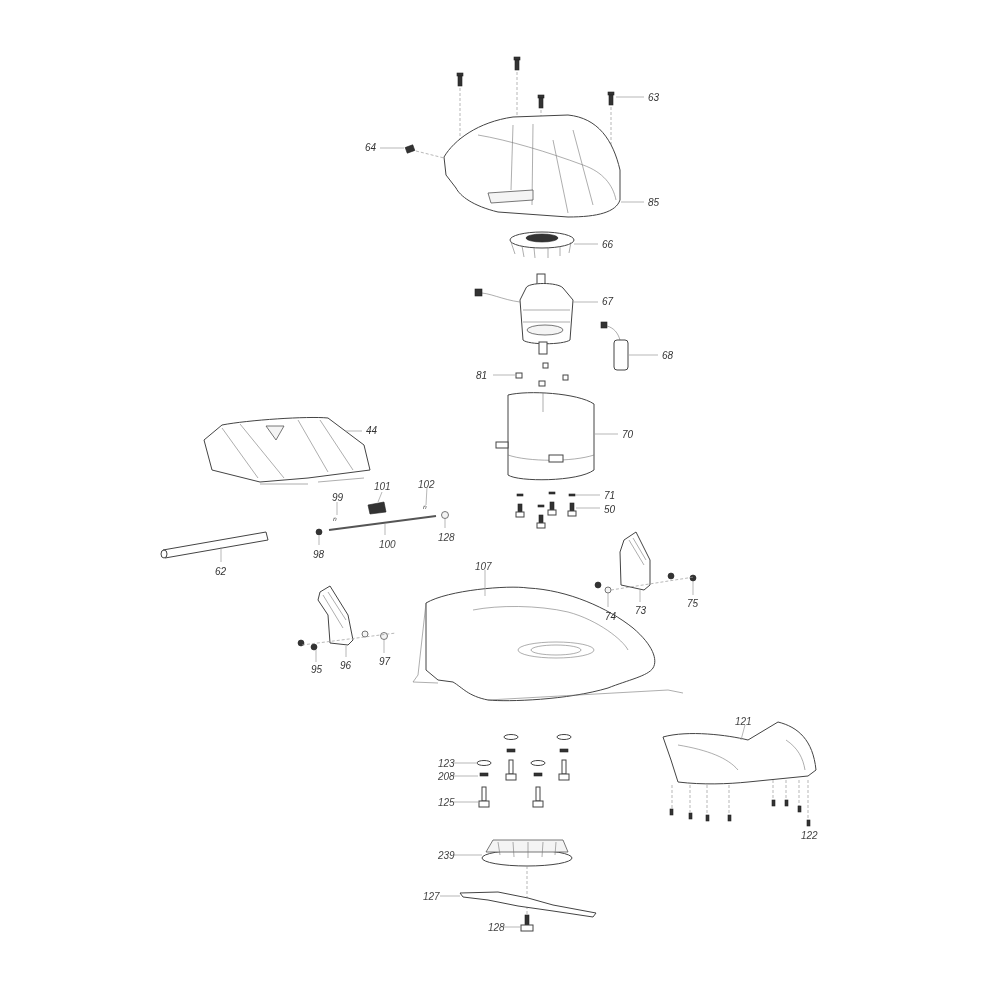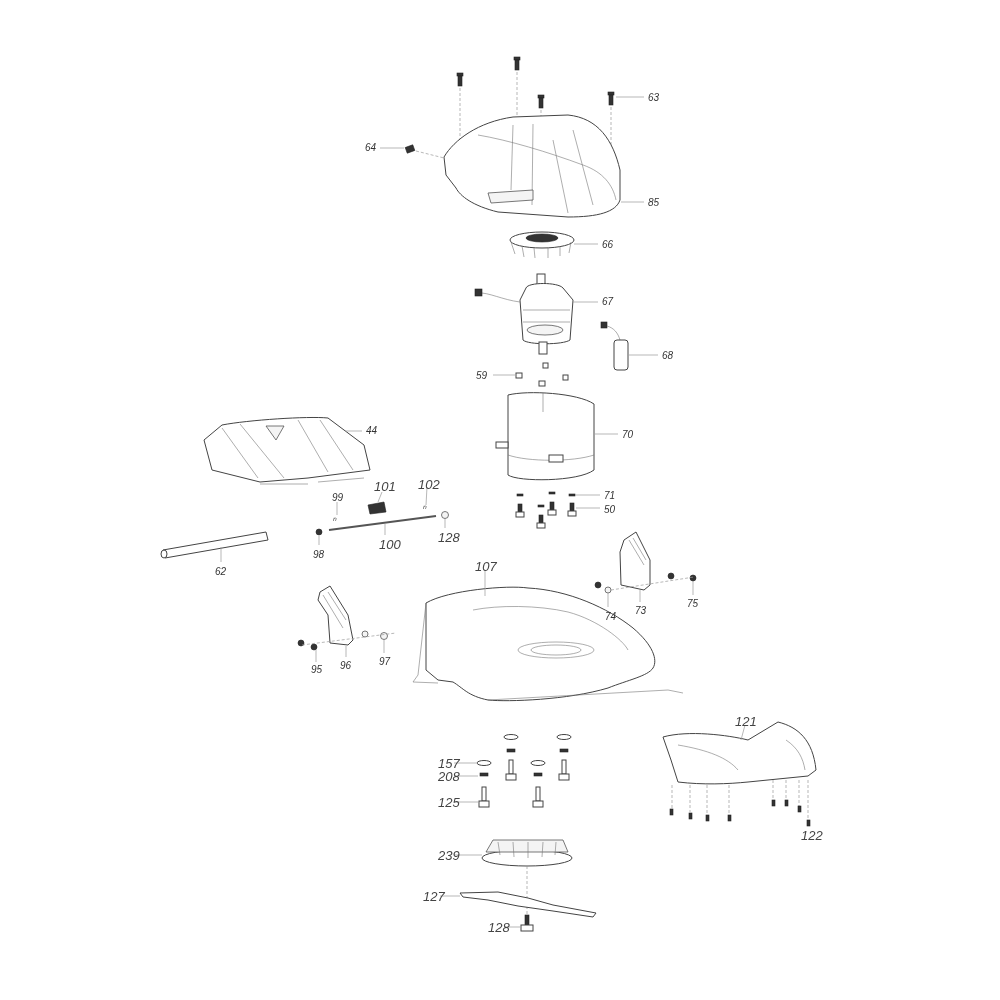--- a/index.html
+++ b/index.html
@@ -1,19 +1,19 @@
 <!DOCTYPE html>
 <html><head>
 <meta charset="utf-8">
 <style>
   html, body { margin:0; padding:0; background:#ffffff; }
   body { width:1000px; height:1000px; position:relative; overflow:hidden; font-family:"DejaVu Sans", sans-serif; }
   #canvas { position:absolute; left:8px; top:0; width:1000px; height:1000px;font-style:italic; }
   .lbl { position:absolute; font-size:10px; color:#333; line-height:12px; white-space:nowrap; font-family:"Liberation Sans", sans-serif; }
-  .lbl.sm { font-size:13px; color:#444; }
+  .lbl.sm { font-size:10px; color:#444; }
   svg .part { fill:#fff; stroke:#444; stroke-width:1; }
   svg .part2 { fill:#f4f4f4; stroke:#555; stroke-width:0.8; }
   svg .dark { fill:#333; stroke:#222; stroke-width:0.6; }
   svg .lead { stroke:#999; stroke-width:0.7; fill:none; }
   svg .dash { stroke:#999; stroke-width:0.7; stroke-dasharray:3 2; fill:none; }
   svg .thin { stroke:#777; stroke-width:0.6; fill:none; }
 </style>
 </head>
 <body>
 
@@ -243,40 +243,40 @@
   </g>
 </svg>
 
 
 <span class="lbl" style="left:640px;top:92px">63</span>
 <span class="lbl" style="left:357px;top:142px">64</span>
 <span class="lbl" style="left:640px;top:197px">85</span>
 <span class="lbl" style="left:594px;top:239px">66</span>
 <span class="lbl" style="left:594px;top:296px">67</span>
 <span class="lbl" style="left:654px;top:350px">68</span>
-<span class="lbl" style="left:468px;top:370px">59</span>
+<span class="lbl" style="left:468px;top:370px">81</span>
 <span class="lbl" style="left:614px;top:429px">70</span>
 <span class="lbl" style="left:358px;top:425px">44</span>
 <span class="lbl" style="left:596px;top:490px">71</span>
 <span class="lbl" style="left:596px;top:504px">50</span>
 <span class="lbl" style="left:324px;top:492px">99</span>
 <span class="lbl sm" style="left:366px;top:481px">101</span>
 <span class="lbl sm" style="left:410px;top:479px">102</span>
 <span class="lbl" style="left:305px;top:549px">98</span>
 <span class="lbl sm" style="left:371px;top:539px">100</span>
 <span class="lbl sm" style="left:430px;top:532px">128</span>
 <span class="lbl" style="left:207px;top:566px">62</span>
 <span class="lbl sm" style="left:467px;top:561px">107</span>
 <span class="lbl" style="left:597px;top:611px">74</span>
 <span class="lbl" style="left:627px;top:605px">73</span>
 <span class="lbl" style="left:679px;top:598px">75</span>
 <span class="lbl" style="left:303px;top:664px">95</span>
 <span class="lbl" style="left:332px;top:660px">96</span>
 <span class="lbl" style="left:371px;top:656px">97</span>
 <span class="lbl sm" style="left:727px;top:716px">121</span>
-<span class="lbl sm" style="left:430px;top:758px">157</span>
+<span class="lbl sm" style="left:430px;top:758px">123</span>
 <span class="lbl sm" style="left:430px;top:771px">208</span>
 <span class="lbl sm" style="left:430px;top:797px">125</span>
 <span class="lbl sm" style="left:793px;top:830px">122</span>
 <span class="lbl sm" style="left:430px;top:850px">239</span>
 <span class="lbl sm" style="left:415px;top:891px">127</span>
 <span class="lbl sm" style="left:480px;top:922px">128</span>
 </div>
 
 </body></html>

